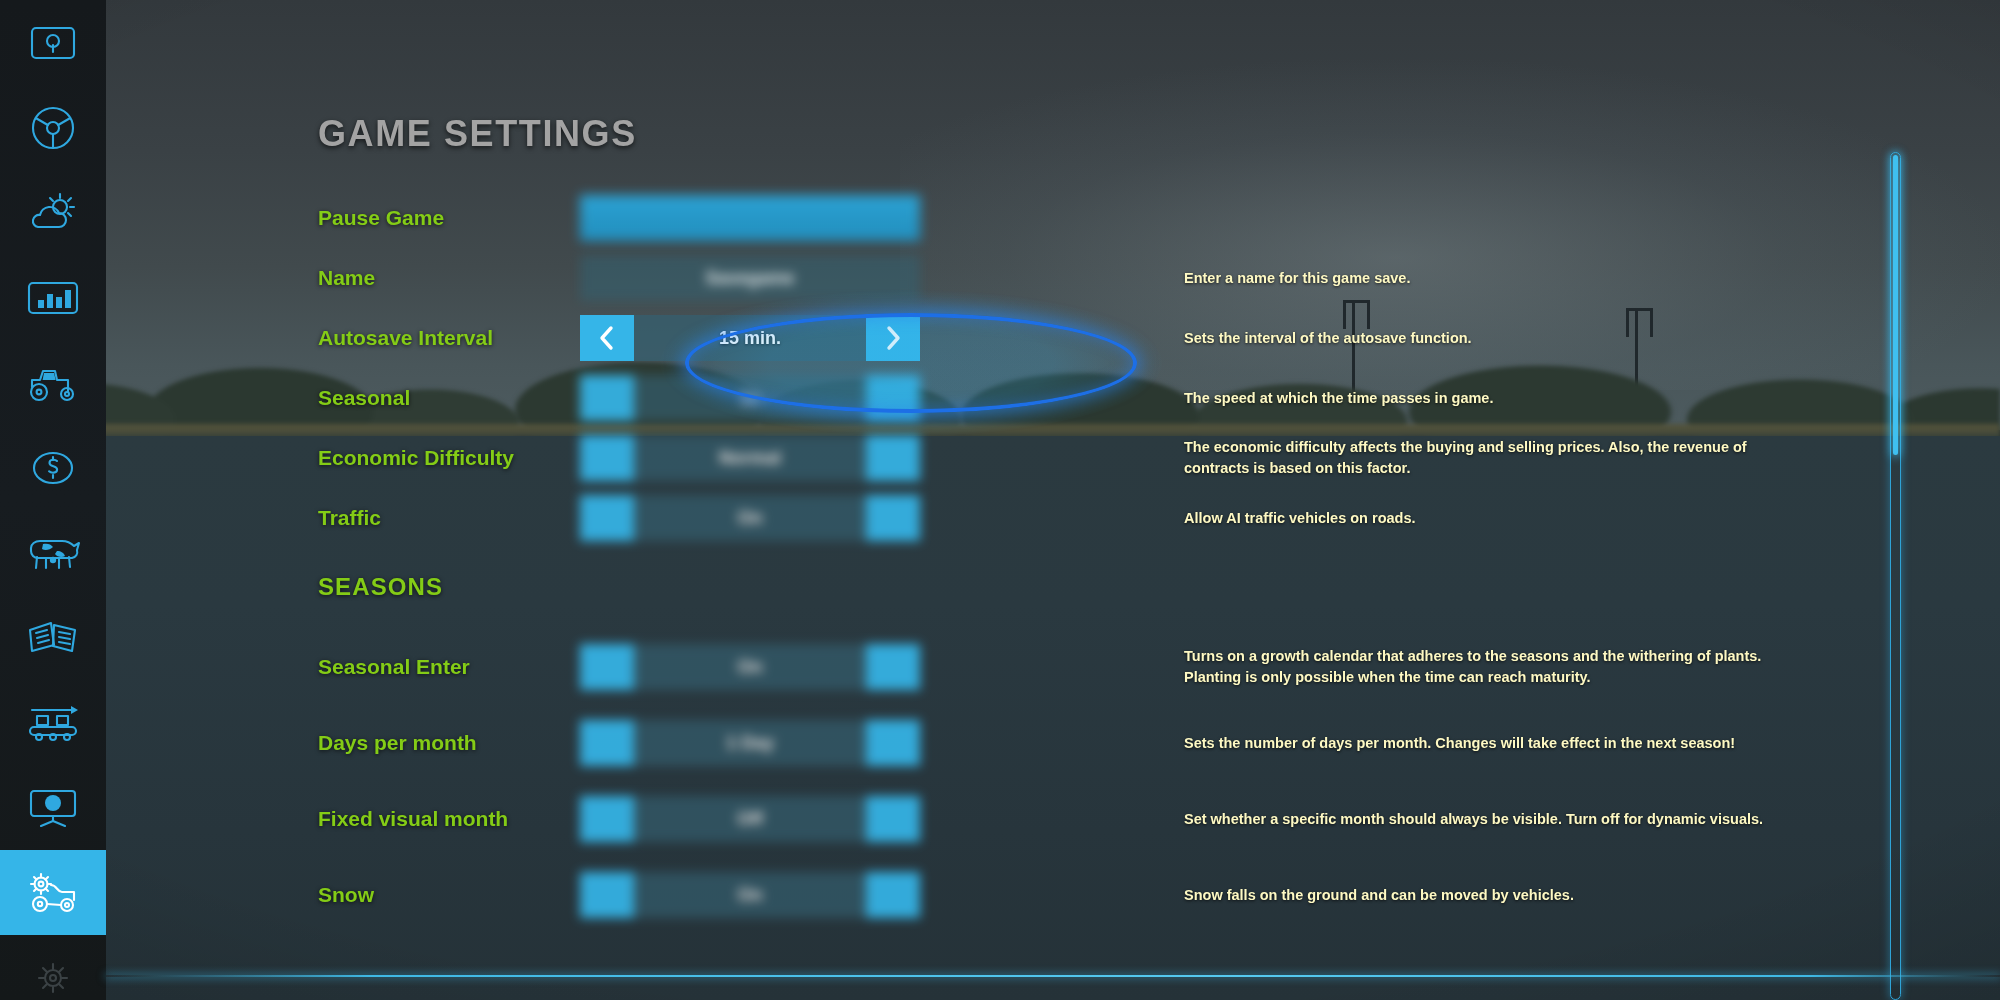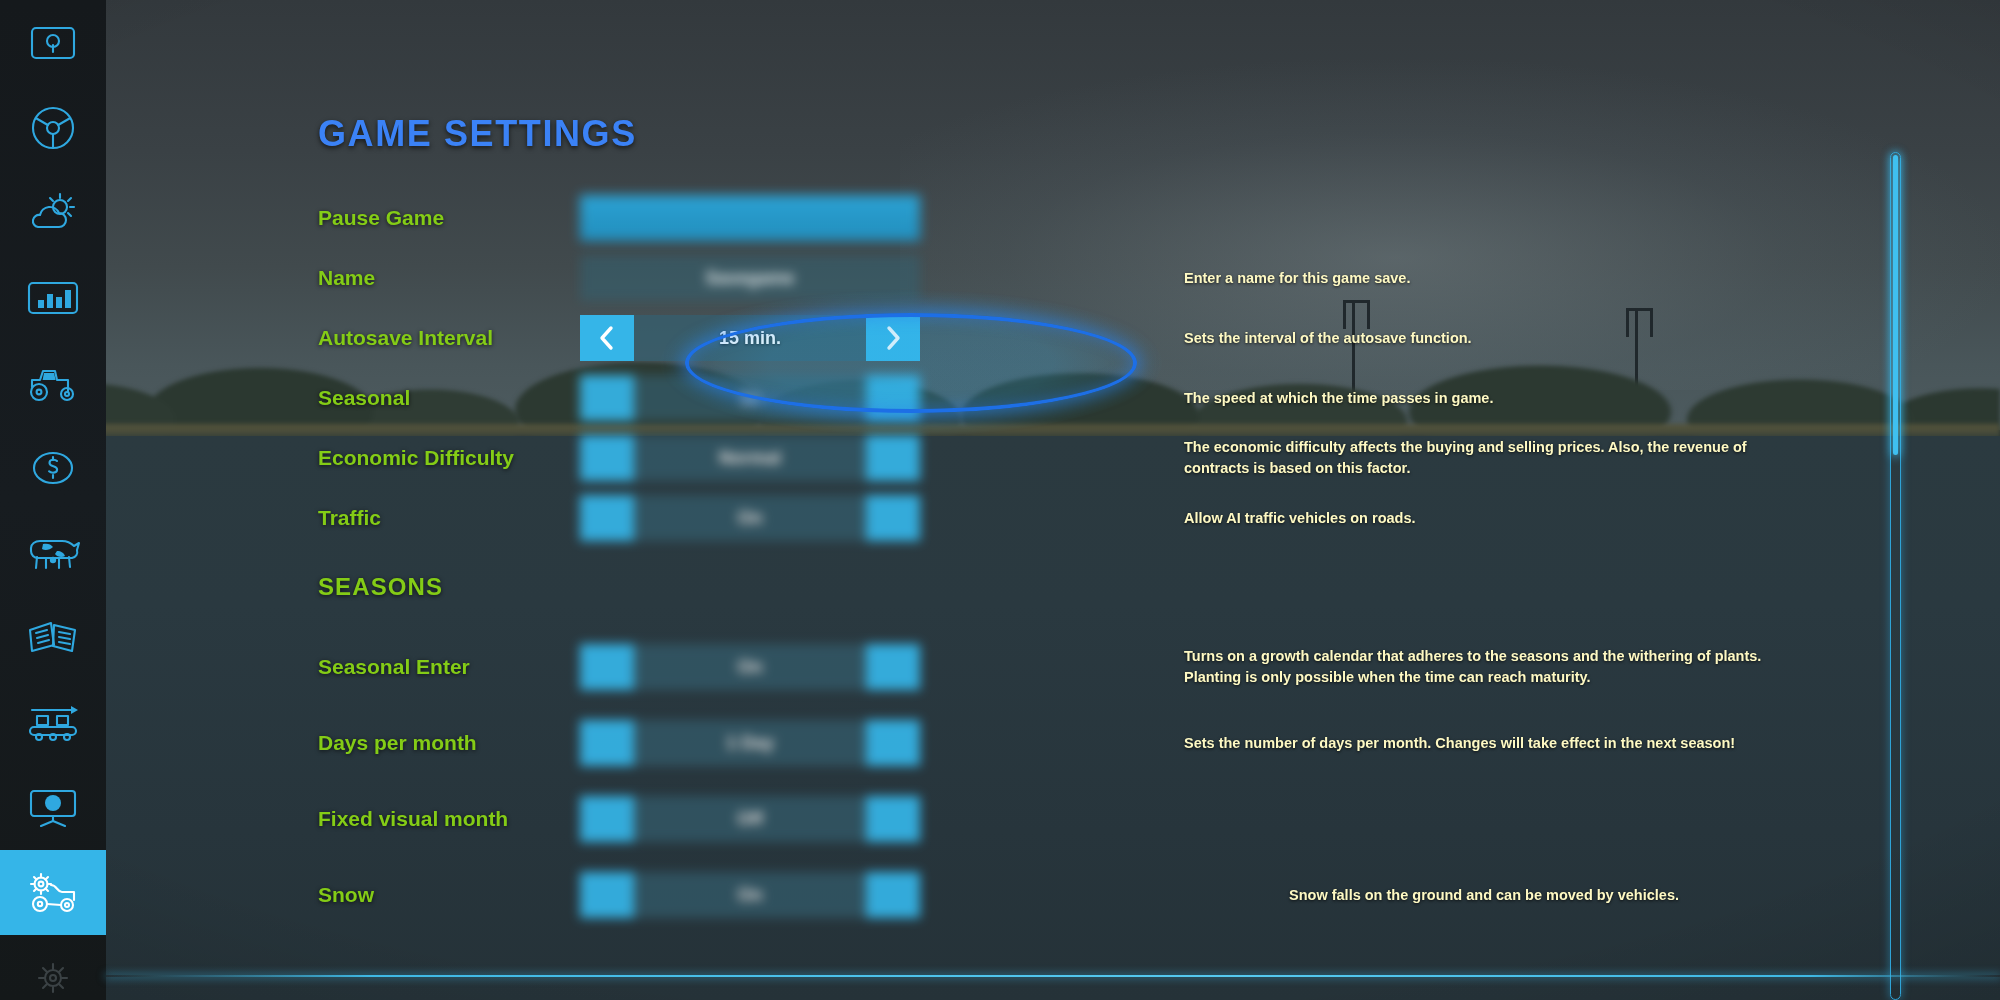--- a/index.html
+++ b/index.html
@@ -69,21 +69,21 @@
   .ic { stroke:#2fa8e0; fill:none; stroke-width:2.1; stroke-linecap:round; stroke-linejoin:round; }
   .ic-f { fill:#2fa8e0; stroke:none; }
   .side-item.active .ic   { stroke:#ffffff; }
   .side-item.dim .ic      { stroke:#3b4245; }
 
   
   #main { position:absolute; left:106px; top:0; right:0; bottom:0; z-index:10; }
 
   #page-title {
     position:absolute; left:212px; top:113px;
-    font-size:36px; font-weight:700; letter-spacing:1.6px; color:#3b82f6;
+    font-size:36px; font-weight:700; letter-spacing:1.6px; color:#a3a3a3;
     text-shadow:0 2px 5px rgba(0,0,0,.65);
   }
 
   .row { position:absolute; left:0; width:1894px; height:54px; }
   .row-label {
     position:absolute; left:212px; top:50%; transform:translateY(-50%);
     font-size:21px; font-weight:700; color:#84cc16; white-space:nowrap;
     text-shadow:0 1px 4px rgba(0,0,0,.7);
   }
   .row-label.section {
@@ -418,23 +418,24 @@
     <div class="row-desc">Sets the number of days per month. Changes will take effect in the next season!</div>
   </div>
 
   <div class="row" style="top:792px;">
     <div class="row-label">Fixed visual month</div>
     <div class="widget blurred">
       <div class="arrow-btn"></div>
       <div class="widget-value">Off</div>
       <div class="arrow-btn"></div>
     </div>
-  </div>
-
-  <div class="row" style="top:868px;text-align:center;">
+    <div class="row-desc">Set whether a specific month should always be visible. Turn off for dynamic visuals.</div>
+  </div>
+
+  <div class="row" style="top:868px;">
     <div class="row-label">Snow</div>
     <div class="widget blurred">
       <div class="arrow-btn"></div>
       <div class="widget-value">On</div>
       <div class="arrow-btn"></div>
     </div>
     <div class="row-desc">Snow falls on the ground and can be moved by vehicles.</div>
   </div>
 
 </div>

